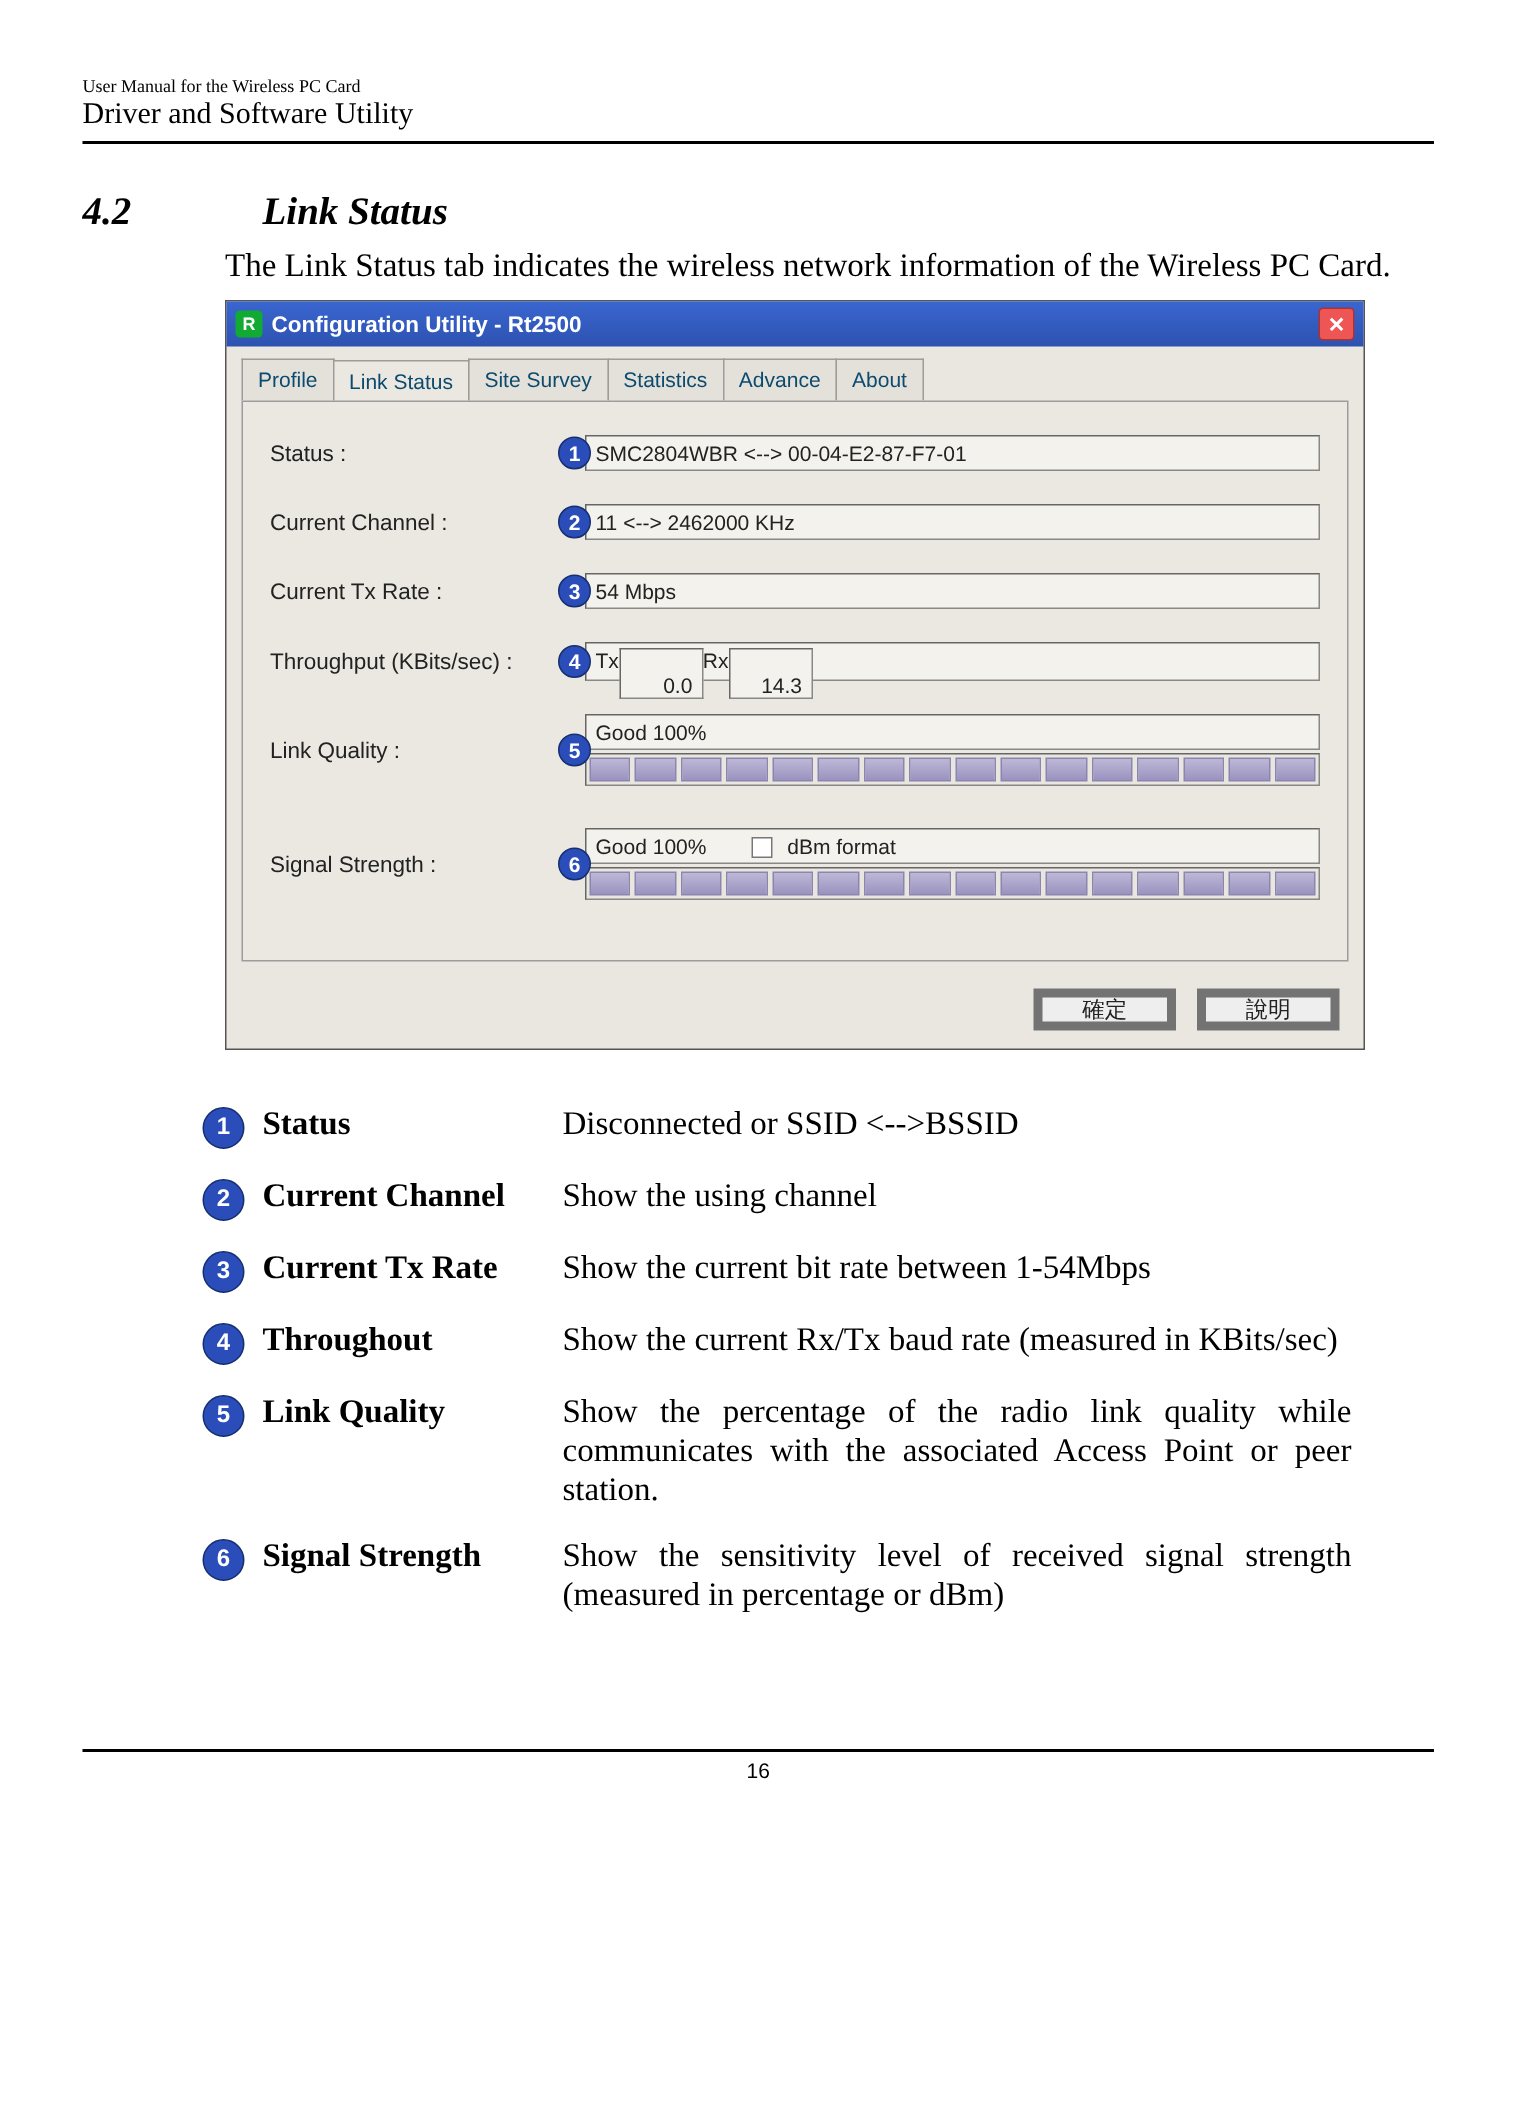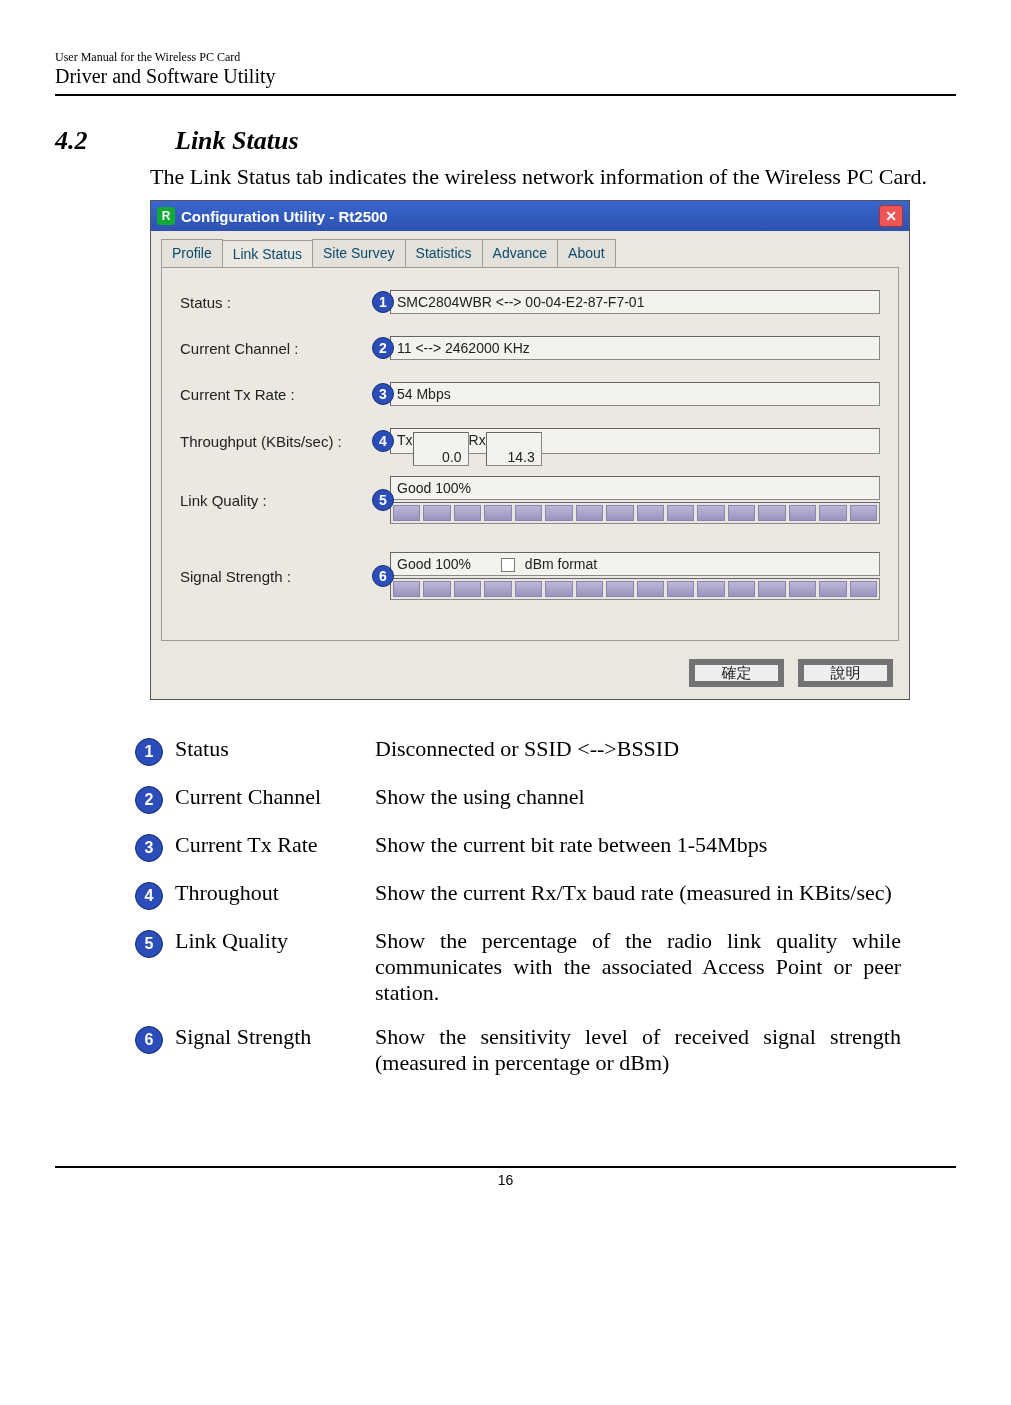--- a/index.html
+++ b/index.html
@@ -169,21 +169,21 @@
     font-family: Arial, sans-serif;
     font-size:16px;font-weight:bold;
     display:flex;align-items:center;justify-content:center;
     border:1px solid #16306f;
     flex:0 0 28px;
     margin-top:2px;
     margin-right:12px;
   }
   .def-term {
     width: 200px;
-    font-weight:normal;
+    font-weight:bold;
     flex:0 0 200px;
   }
   .def-desc {
     flex:1;
     text-align:justify;
   }
 
   .footer {
     margin-top: 90px;
     border-top:2.5px solid #000;

